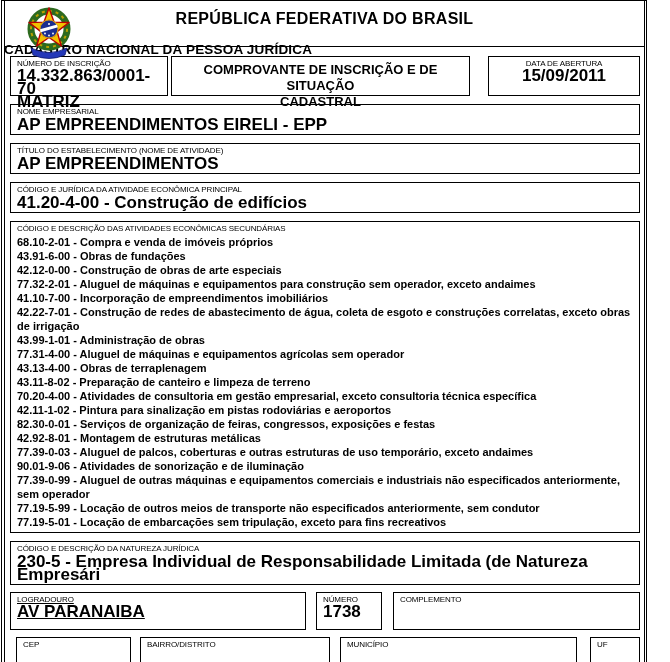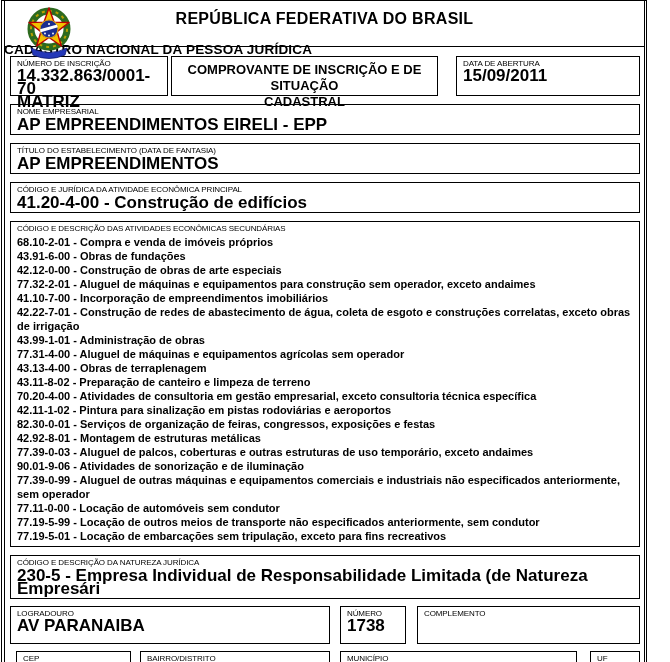--- a/index.html
+++ b/index.html
@@ -32,30 +32,30 @@
   
   .box { border: 1px solid #000; padding: 2px 6px 3px 6px; background: #fff; }
   .lbl { font-size: 8px; line-height: 10px; letter-spacing: -0.1px; white-space: nowrap; overflow: hidden; }
   .val { font-size: 17px; font-weight: bold; line-height: 13px; }
 
   .row { display: flex; }
   .row1 { margin: 9px 5px 0 6px; height: 40px; }
   .b-inscr { width: 158px; margin-right: 3px; }
   .b-doc { flex: 1; text-align: center; padding-top: 5px; }
   .doc-line { font-weight: bold; font-size: 13px; line-height: 16px; }
-  .b-date { width: 184px; margin-left: 18px; }
+  .b-date { width: 152px; margin-left: 18px; text-align: center; }
 
   .sect { margin: 8px 5px 0 6px; }
   .sect .val { padding-top: 1px; }
 
   .acts { margin-top: 1px; }
   .act { font-size: 11px; font-weight: bold; line-height: 14px; }
 
   .row-addr { margin: 7px 5px 0 6px; height: 38px; }
-  .b-street { width: 320px; margin-right: 10px; }
+  .b-street { width: 296px; margin-right: 10px; text-decoration: underline; }
   .b-number { width: 66px; margin-right: 11px; }
   .b-compl  { flex: 1; }
 
   .row-cep { margin: 7px 5px 0 12px; height: 40px; }
   .b-cep { width: 115px; margin-right: 9px; }
   .b-bairro { width: 190px; margin-right: 10px; }
   .b-mun { width: 237px; margin-right: 13px; }
   .b-uf { width: 50px; }
 </style>
 </head>
@@ -102,21 +102,21 @@
       <div class="val">15/09/2011</div>
     </div>
   </div>
 
   <div class="box sect">
     <div class="lbl">NOME EMPRESARIAL</div>
     <div class="val">AP EMPREENDIMENTOS EIRELI - EPP</div>
   </div>
 
   <div class="box sect">
-    <div class="lbl">TÍTULO DO ESTABELECIMENTO (DATA DE FANTASIA)</div>
+    <div class="lbl">TÍTULO DO ESTABELECIMENTO (NOME DE ATIVIDADE)</div>
     <div class="val">AP EMPREENDIMENTOS</div>
   </div>
 
   <div class="box sect">
     <div class="lbl">CÓDIGO E JURÍDICA DA ATIVIDADE ECONÔMICA PRINCIPAL</div>
     <div class="val">41.20-4-00 - Construção de edifícios</div>
   </div>
 
   <div class="box sect">
     <div class="lbl">CÓDIGO E DESCRIÇÃO DAS ATIVIDADES ECONÔMICAS SECUNDÁRIAS</div>
@@ -131,21 +131,20 @@
         <div class="act">77.31-4-00 - Aluguel de máquinas e equipamentos agrícolas sem operador</div>
         <div class="act">43.13-4-00 - Obras de terraplenagem</div>
         <div class="act">43.11-8-02 - Preparação de canteiro e limpeza de terreno</div>
         <div class="act">70.20-4-00 - Atividades de consultoria em gestão empresarial, exceto consultoria técnica específica</div>
         <div class="act">42.11-1-02 - Pintura para sinalização em pistas rodoviárias e aeroportos</div>
         <div class="act">82.30-0-01 - Serviços de organização de feiras, congressos, exposições e festas</div>
         <div class="act">42.92-8-01 - Montagem de estruturas metálicas</div>
         <div class="act">77.39-0-03 - Aluguel de palcos, coberturas e outras estruturas de uso temporário, exceto andaimes</div>
         <div class="act">90.01-9-06 - Atividades de sonorização e de iluminação</div>
         <div class="act">77.39-0-99 - Aluguel de outras máquinas e equipamentos comerciais e industriais não especificados anteriormente, sem operador</div>
-        <div class="act">77.11-0-00 - Locação de automóveis sem condutor</div>
         <div class="act">77.19-5-99 - Locação de outros meios de transporte não especificados anteriormente, sem condutor</div>
         <div class="act">77.19-5-01 - Locação de embarcações sem tripulação, exceto para fins recreativos</div>
       </div>
   </div>
 
   <div class="box sect">
     <div class="lbl">CÓDIGO E DESCRIÇÃO DA NATUREZA JURÍDICA</div>
     <div class="val">230-5 - Empresa Individual de Responsabilidade Limitada (de Natureza Empresári</div>
   </div>
 

